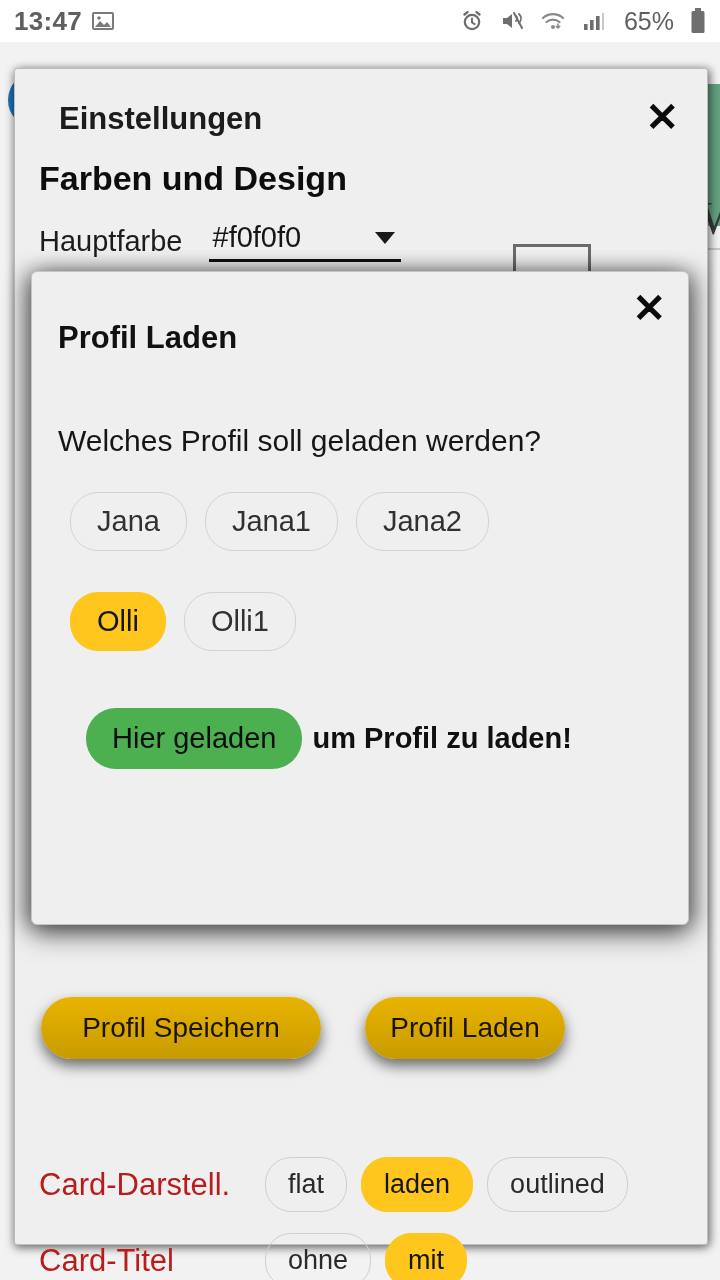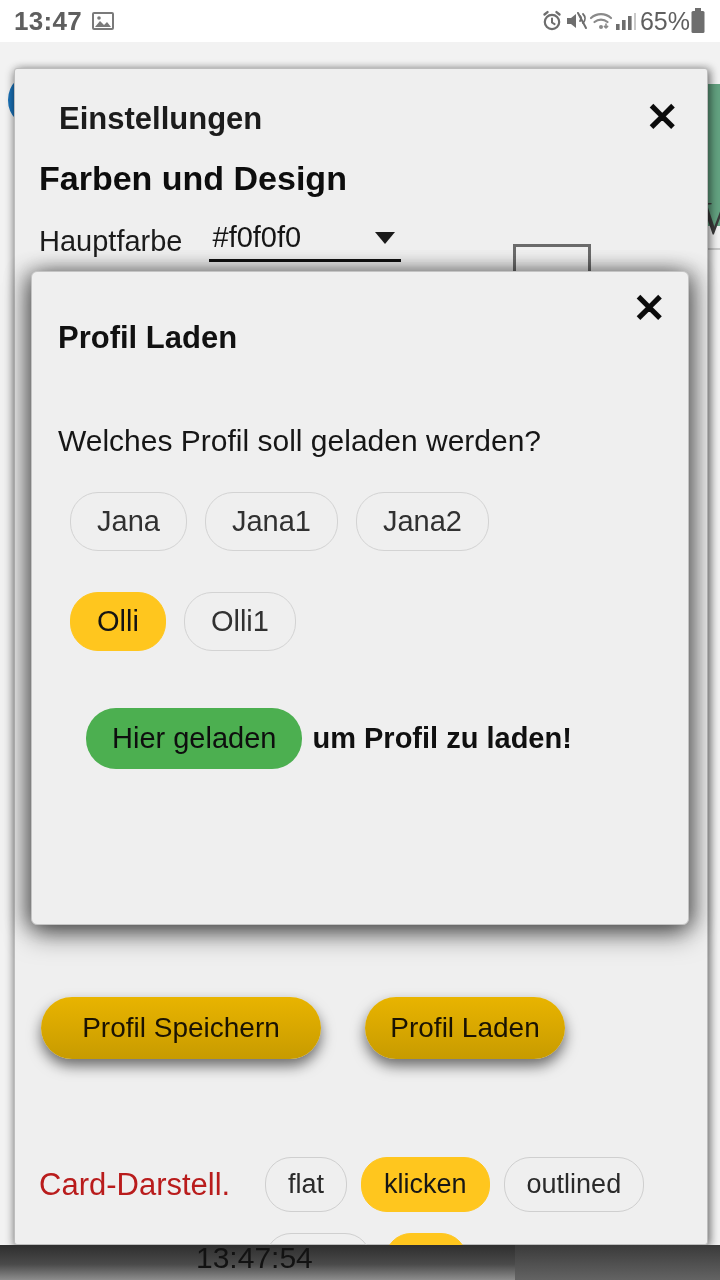--- a/index.html
+++ b/index.html
@@ -21,21 +21,21 @@
     width: 720px; height: 42px;
     background: #ffffff;
     display: flex; align-items: center;
     padding: 0 14px;
     color: #6e6e6e;
   }
   #statusbar .clock {
     font-size: 26px; letter-spacing: .3px; color: #5f5f5f; font-weight: bold;
   }
   .sb-left { display: flex; align-items: center; gap: 10px; }
-  .sb-right { margin-left: auto; display: flex; align-items: center; gap: 0; }
+  .sb-right { margin-left: auto; display: flex; align-items: center; gap: 16px; }
   .sb-icon { display: inline-flex; align-items: center; justify-content: center; }
   .sb-pct { font-size: 25px; color: #5f5f5f; margin-left: 2px; }
 
   
   #appbg {
     position: absolute; left: 0; top: 42px; width: 720px; height: 1238px;
     background: #f2f2f2;
   }
   #greenpanel {
     position: absolute; left: 512px; top: 42px; width: 208px; height: 142px;
@@ -276,21 +276,21 @@
       </span>
     </div>
     <div id="swatch"></div>
 
     <button class="amber-btn" id="btnSpeichern">Profil Speichern</button>
     <button class="amber-btn" id="btnLaden">Profil Laden</button>
 
     <div class="chip-row" id="rowCardDarst">
       <span class="rlbl">Card-Darstell.</span>
       <button class="chip">flat</button>
-      <button class="chip sel">klicken</button>
+      <button class="chip sel">laden</button>
       <button class="chip">outlined</button>
     </div>
 
     <div class="chip-row" id="rowCardTitel">
       <span class="rlbl">Card-Titel</span>
       <button class="chip">ohne</button>
       <button class="chip sel">mit</button>
     </div>
   </div>
 
@@ -309,18 +309,14 @@
       <button class="p-chip sel">Olli</button>
       <button class="p-chip">Olli1</button>
     </div>
 
     <div id="loadRow">
       <button id="btnHier">Hier geladen</button>
       <span class="tail">um Profil zu laden!</span>
     </div>
   </div>
 
-  <div id="bottomdark">
-    <div class="shade-r"></div>
-    <div class="tstamp">13:47:54</div>
-  </div>
 
 </div>
 
 </body></html>

